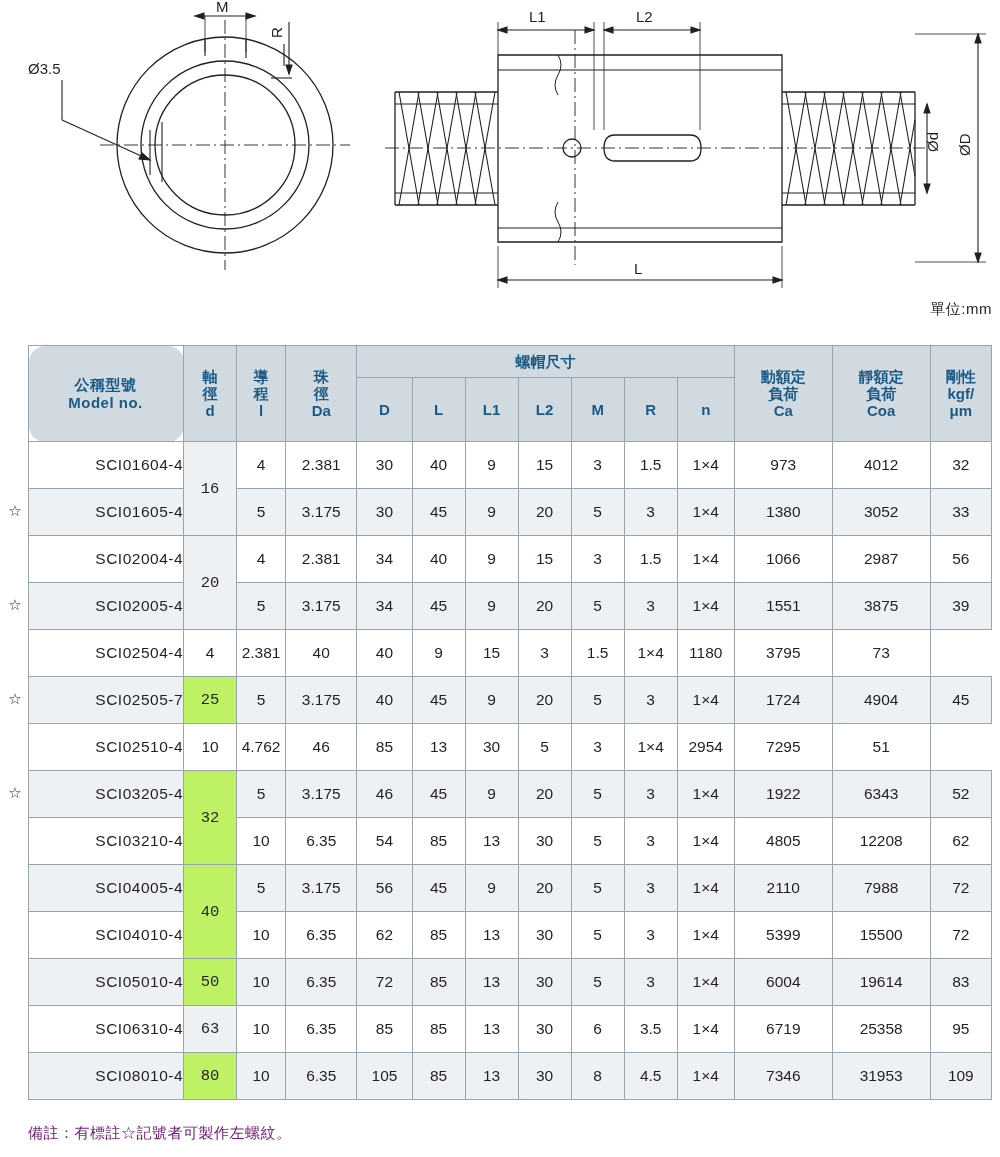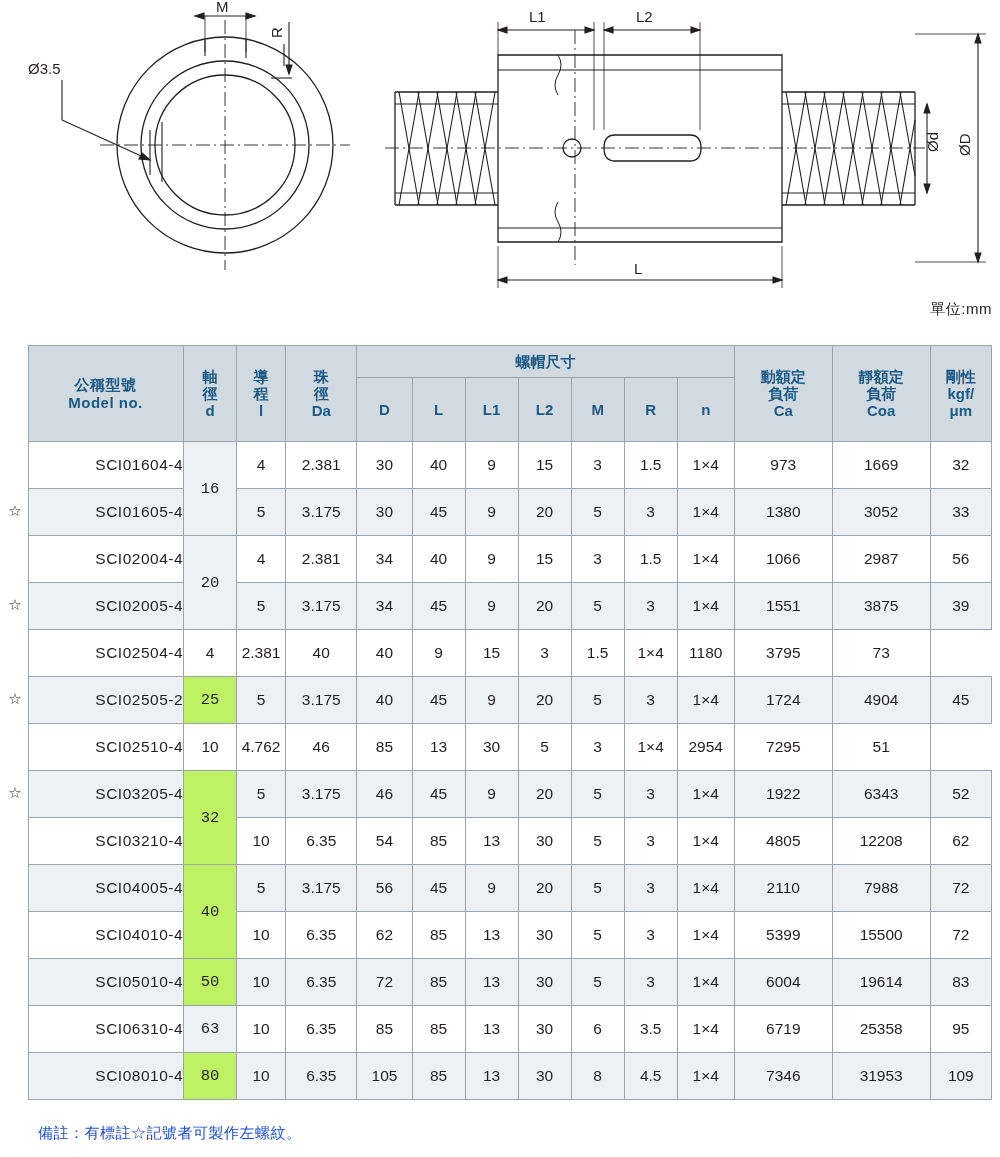--- a/index.html
+++ b/index.html
@@ -57,43 +57,42 @@
   }
   thead th {
     background: #d2dae1;
     color: #1b5a86;
     font-size: 15px;
     line-height: 1.15;
     padding: 2px 1px;
   }
   thead th.tall { height: 96px; }
   .model-col { text-align: right; padding-left: 16px; letter-spacing: 0.5px; }
-  thead th.model-col { text-align: center; padding-left: 0; }
+  thead th.model-col { text-align: center; padding-left: 0; border-radius: 16px; }
   tbody tr.alt td { background: #eef1f4; }
   tbody td.shade { background: #eef1f4; font-family: Liberation Mono, monospace; }
   tbody tr.alt td.shade { background: #bef264; }
 
   .star-cell {
     position: absolute;
     left: 4px;
     font-size: 15px;
     color: #231f20;
     width: 22px;
     text-align: center;
   }
   #stars { position: absolute; left: 0; top: 0; width: 28px; height: 100%; }
 
   .note {
     position: absolute;
     left: 28px;
     top: 1124px;
     font-size: 15px;
-    color: #1d4ed8;
+    color: #701a75;
     letter-spacing: 0.5px;
-    margin-left: 10px;
   }
   svg text { font-family: "Liberation Sans", sans-serif; }
 </style>
 </head>
 <body>
 
 <div id="drawing">
 <svg width="1000" height="310" viewBox="0 0 1000 310">
   <g fill="none" stroke="#231f20" stroke-width="1.3">
 
@@ -297,21 +296,21 @@
           <td>4</td>
           <td>2.381</td>
           <td>30</td>
           <td>40</td>
           <td>9</td>
           <td>15</td>
           <td>3</td>
           <td>1.5</td>
           <td>1×4</td>
           <td>973</td>
-          <td>1669</td>
+          <td>4012</td>
           <td>32</td>
         </tr>
         <tr class="alt">
           <td class="model-col">SCI01605-4</td>
           <td>5</td>
           <td>3.175</td>
           <td>30</td>
           <td>45</td>
           <td>9</td>
           <td>20</td>
@@ -362,21 +361,21 @@
           <td>9</td>
           <td>15</td>
           <td>3</td>
           <td>1.5</td>
           <td>1×4</td>
           <td>1180</td>
           <td>3795</td>
           <td>73</td>
         </tr>
         <tr class="alt">
-          <td class="model-col">SCI02505-2</td>
+          <td class="model-col">SCI02505-7</td>
           <td class="shade" rowspan="1">25</td>
           <td>5</td>
           <td>3.175</td>
           <td>40</td>
           <td>45</td>
           <td>9</td>
           <td>20</td>
           <td>5</td>
           <td>3</td>
           <td>1×4</td>

